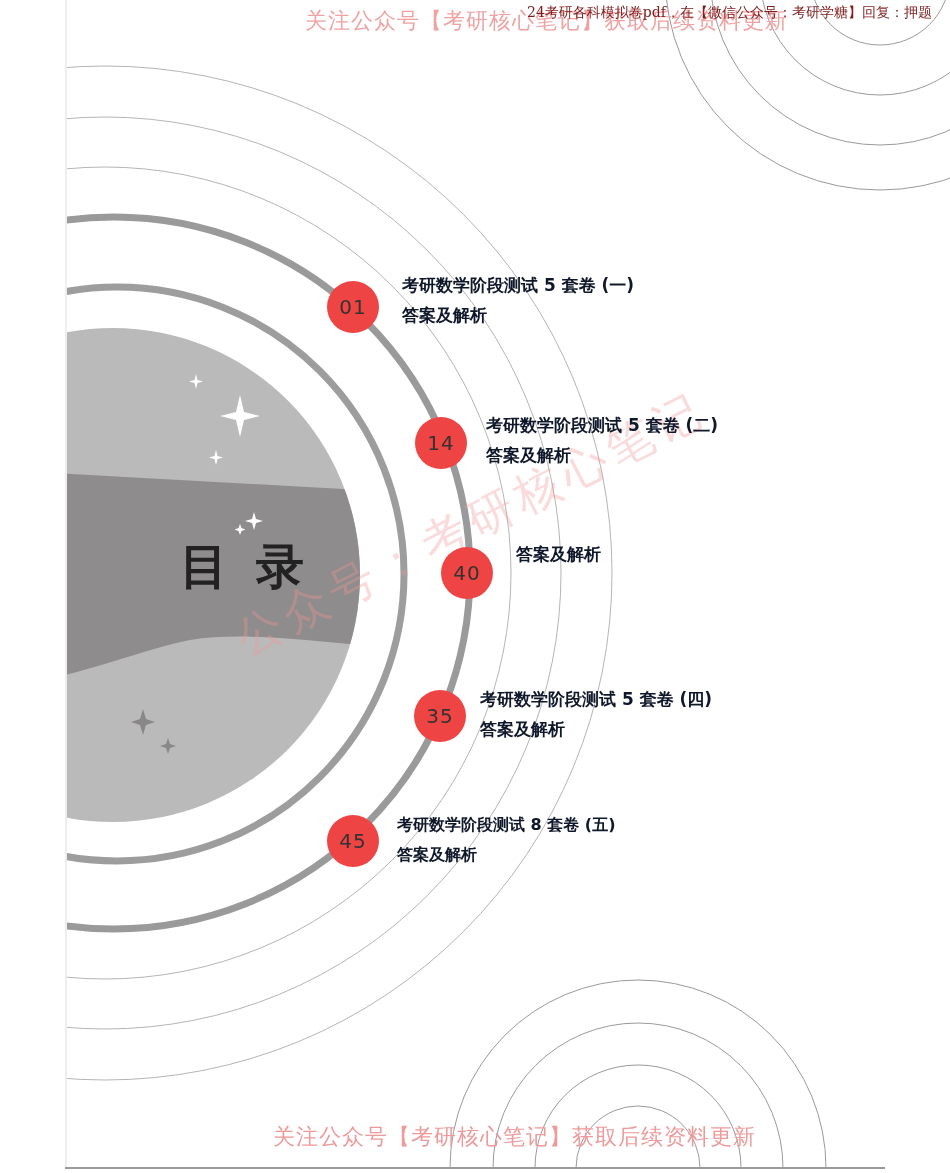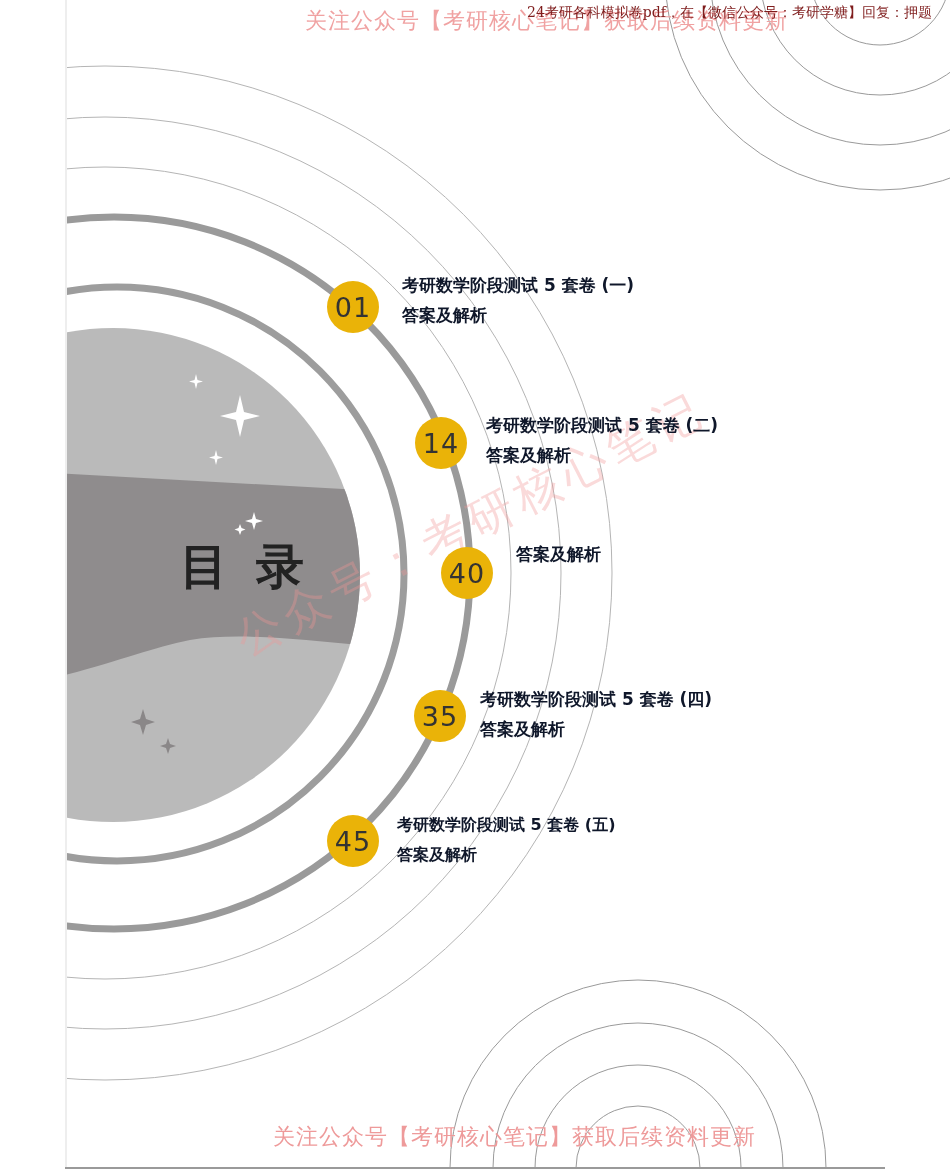--- a/index.html
+++ b/index.html
@@ -14,22 +14,22 @@
     font-family:"DejaVu Sans", sans-serif;
   }
   .watermark-top { left:305px; top:6px; }
   .watermark-bottom { left:273px; top:1122px; color:#ee9a9a; }
   .overlay-header { position:absolute; left:527px; top:4px; font-size:14px; color:#7f1d1d;
     font-family:"DejaVu Serif", serif; white-space:nowrap; }
   .diag-watermark { position:absolute; left:225px; top:615px; font-size:46px; color:rgba(240,150,150,0.35);
     transform:rotate(-27deg); transform-origin:left top; white-space:nowrap; letter-spacing:6px; }
   .toc-title { position:absolute; left:180px; top:535px; font-size:48px; font-weight:bold; color:#222;
     letter-spacing:28px; white-space:nowrap; }
-  .badge { position:absolute; width:52px; height:52px; border-radius:50%; background:#eab308;
-    color:#333; font-size:27px; display:flex; align-items:center; justify-content:center;
+  .badge { position:absolute; width:52px; height:52px; border-radius:50%; background:#ef4444;
+    color:#333; font-size:20px; display:flex; align-items:center; justify-content:center;
     letter-spacing:1px; }
   .entry { position:absolute; color:#0f172a; font-size:17px; line-height:30px; white-space:nowrap; cursor:pointer;font-weight:bold; }
   .entry .sub { display:block; }
 </style>
 </head>
 <body>
 
 <div class="page">
   <div class="page-edge-left"></div>
 
@@ -108,20 +108,20 @@
   </div>
 
   <div class="badge" style="left:414px;top:690px;">35</div>
   <div class="entry" style="left:480px;top:684px;">
     <span class="sub">考研数学阶段测试 5 套卷 (四)</span>
     <span class="sub">答案及解析</span>
   </div>
 
   <div class="badge" style="left:327px;top:815px;">45</div>
   <div class="entry" style="left:397px;top:810px;font-size:16px;">
-    <span class="sub">考研数学阶段测试 5 套卷 (五)</span>
+    <span class="sub">考研数学阶段测试 8 套卷 (五)</span>
     <span class="sub">答案及解析</span>
   </div>
 
   <div class="watermark-top">关注公众号【考研核心笔记】获取后续资料更新</div>
   <div class="watermark-bottom">关注公众号【考研核心笔记】获取后续资料更新</div>
   <div class="overlay-header">24考研各科模拟卷pdf，在【微信公众号：考研学糖】回复：押题</div>
 </div>
 
 </body></html>

